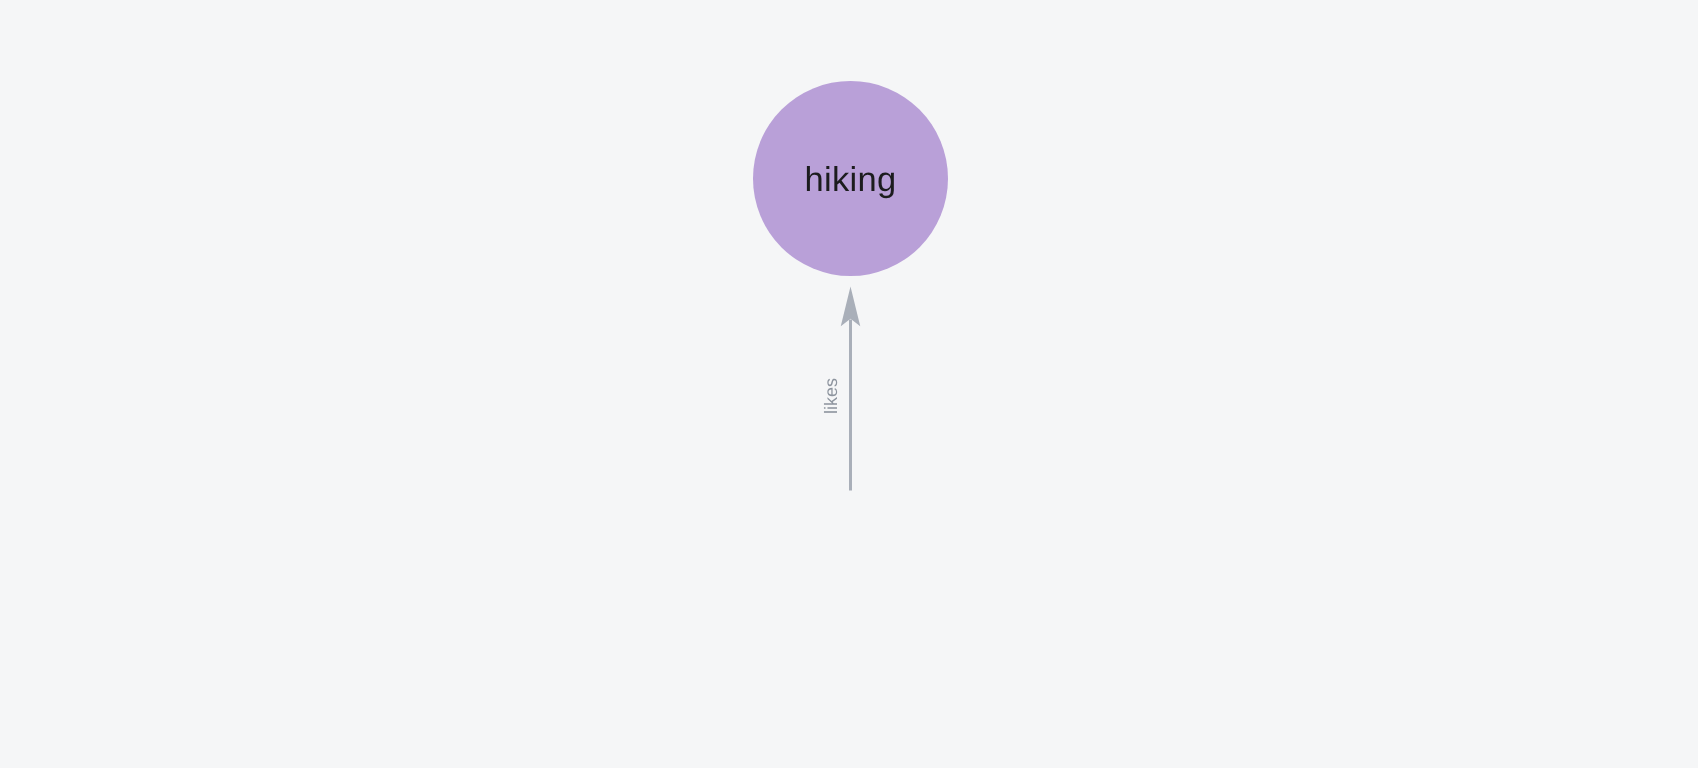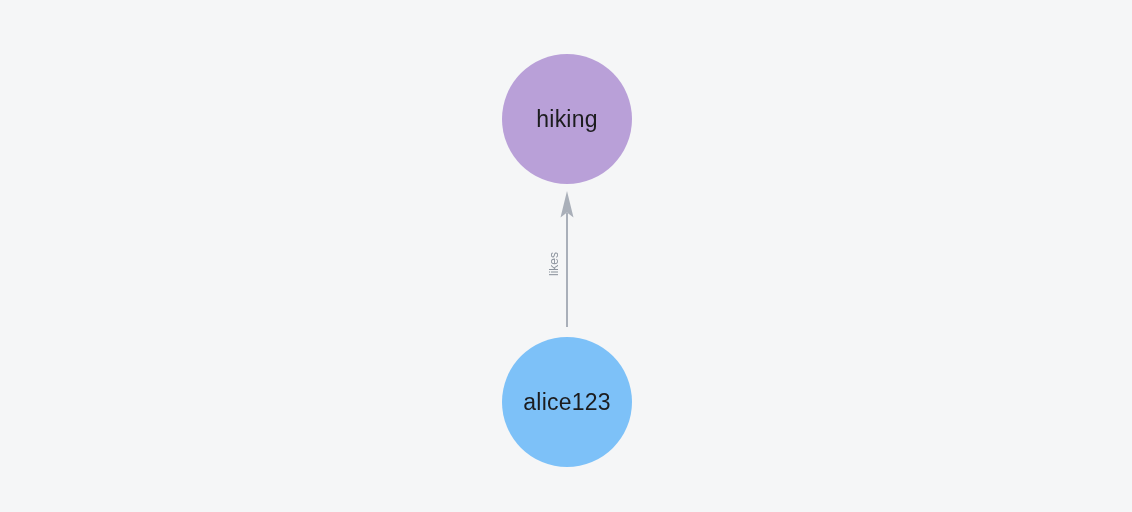--- a/index.html
+++ b/index.html
@@ -61,17 +61,14 @@
       <polygon points="567,191 573.5,217.5 567,212.5 560.5,217.5" fill="#a9afb9"></polygon>
     </g>
   </svg>
 
   <div class="edge-label" style="color: rgb(141, 148, 158);">likes</div>
 
   <div class="node node-hiking" style="background-color: rgb(185, 160, 216);">
     <span class="node-label" style="color: rgb(28, 28, 30);">hiking</span>
   </div>
 
-  <div class="node node-alice" style="background-color: rgb(125, 193, 248);">
-    <span class="node-label" style="color: rgb(28, 28, 30);">alice123</span>
-  </div>
 
 </div>
 
 </body></html>

